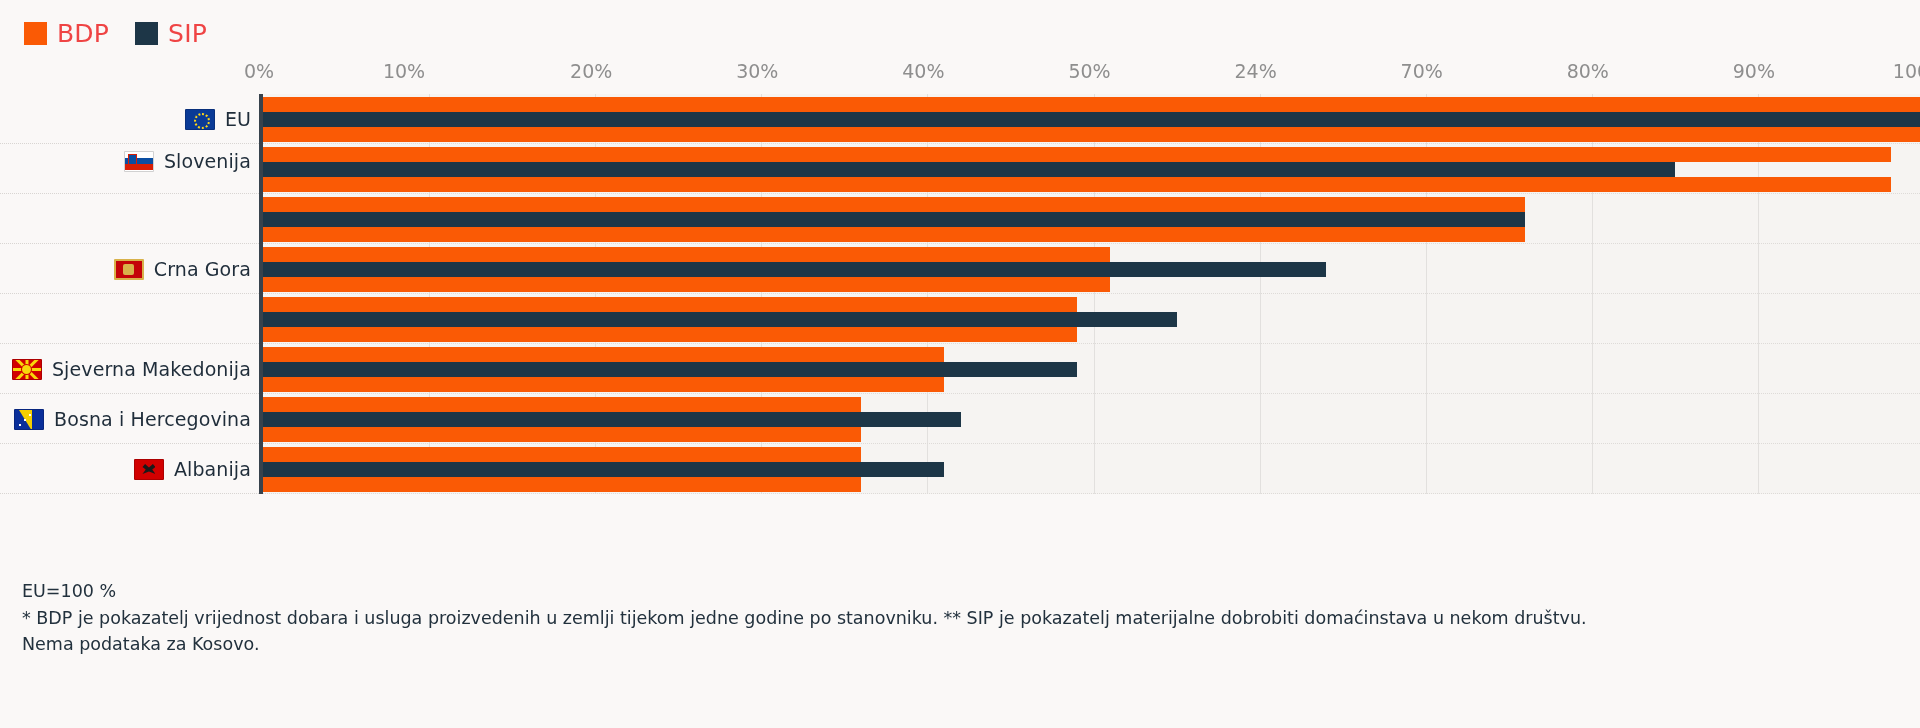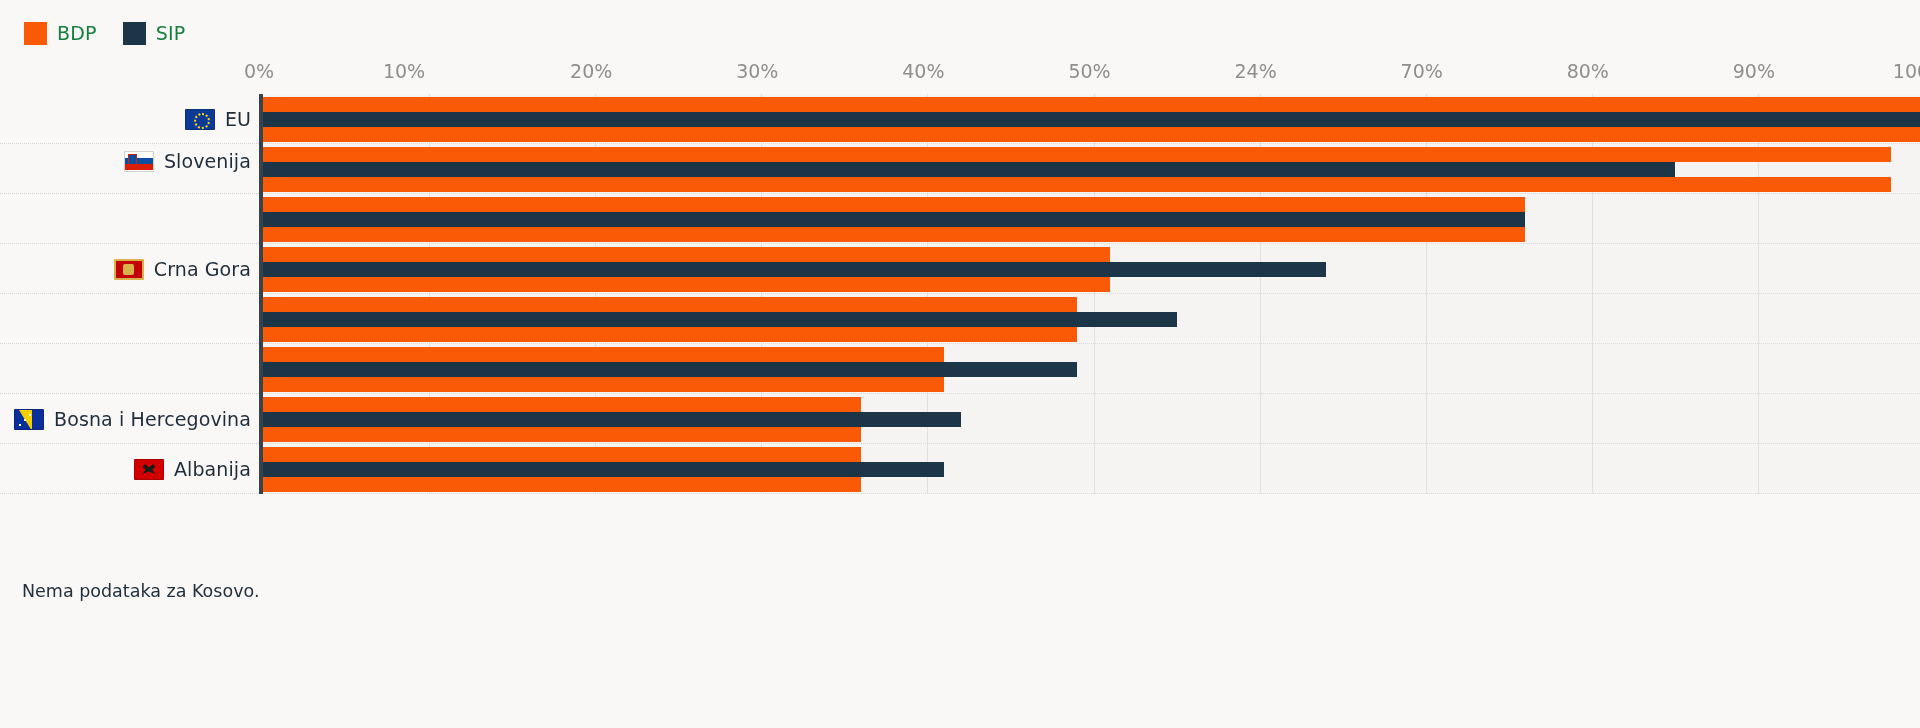--- a/index.html
+++ b/index.html
@@ -23,22 +23,22 @@
     left: 24px;
     top: 20px;
     display: flex;
     align-items: center;
     gap: 26px;
     height: 26px;
   }
   .legend-item { display: flex; align-items: center; gap: 10px; }
   .legend-swatch { width: 23px; height: 23px; display: block; }
   .legend-label {
-    font-size: 19px;
-    color: #15803d;
+    font-size: 25px;
+    color: #ef4444;
     letter-spacing: .2px;
     white-space: nowrap;
   }
 
   
   .chart-area {
     position: absolute;
     left: 0; top: 60px;
     width: 1920px;
     height: 450px;
@@ -233,20 +233,30 @@
       <div class="cat-sep" style="top: 99px;"></div>
       <div class="cat-sep" style="top: 149px;"></div>
       <div class="cat-row right-align" style="top: 150px;">
         <span class="cat-flag f-me">
           <span class="emb"></span>
         </span>
         <span class="cat-name">Crna Gora</span>
       </div>
       <div class="cat-sep" style="top: 199px;"></div>
       <div class="cat-sep" style="top: 249px;"></div>
+      <div class="cat-row right-align" style="top: 250px;">
+        <span class="cat-flag f-mk">
+          <span class="ray"></span>
+          <span class="ray r2"></span>
+          <span class="ray r3"></span>
+          <span class="ray r4"></span>
+          <span class="sun"></span>
+        </span>
+        <span class="cat-name">Sjeverna Makedonija</span>
+      </div>
       <div class="cat-sep" style="top: 299px;"></div>
       <div class="cat-row right-align" style="top: 300px;">
         <span class="cat-flag f-ba">
           <span class="tri"></span>
           <span class="stars"></span>
         </span>
         <span class="cat-name">Bosna i Hercegovina</span>
       </div>
       <div class="cat-sep" style="top: 349px;"></div>
       <div class="cat-row right-align" style="top: 350px;">
@@ -327,16 +337,18 @@
         <div class="bargroup" style="top: 350px; width: 1661px; height: 50px;">
           <div class="bar bdp" style="top: 3px; width: 597.96px;"></div>
           <div class="bar sip" style="top: 18px; width: 681.01px;"></div>
           <div class="bar bdp" style="top: 33px; width: 597.96px;"></div>
         </div>
         <div class="rowsep" style="top: 399px;"></div>
       </div>
   </div>
 
   <div class="footer">
+    <div class="footer-line">EU=100 %</div>
+    <div class="footer-line">* BDP je pokazatelj vrijednost dobara i usluga proizvedenih u zemlji tijekom jedne godine po stanovniku. ** SIP je pokazatelj materijalne dobrobiti domaćinstava u nekom društvu.</div>
     <div class="footer-line">Nema podataka za Kosovo.</div>
   </div>
 
 </div>
 
 </body></html>

